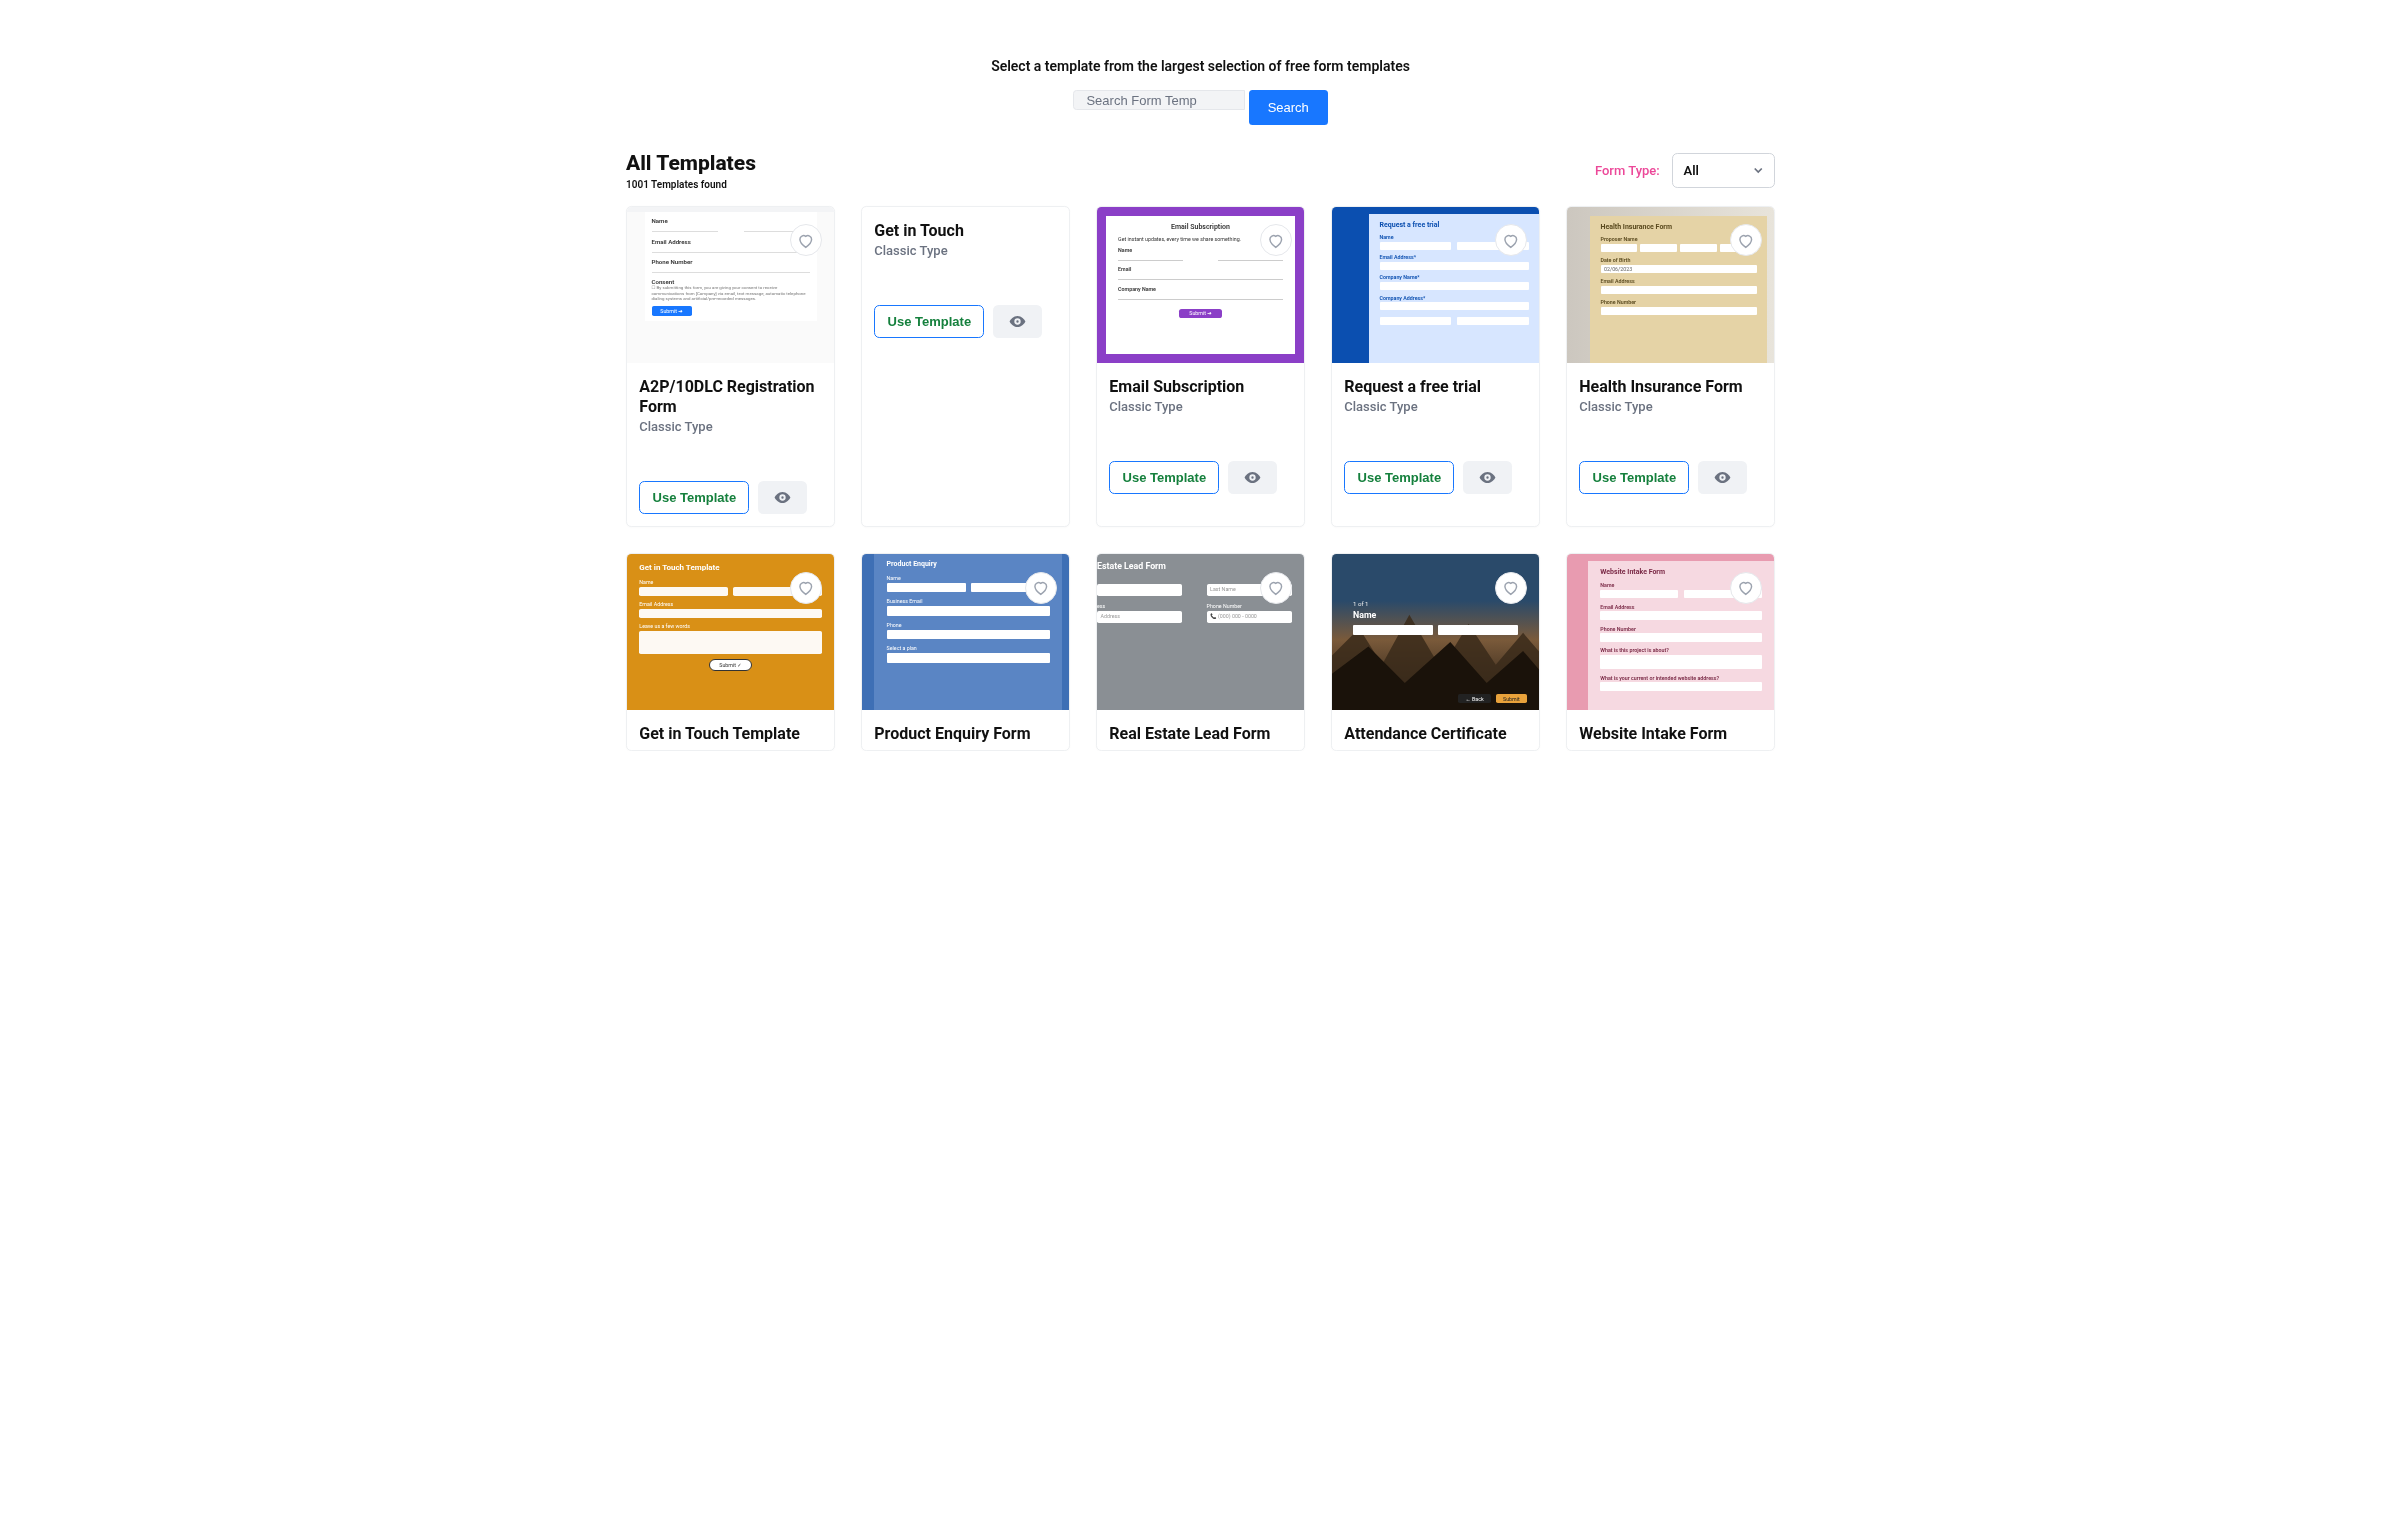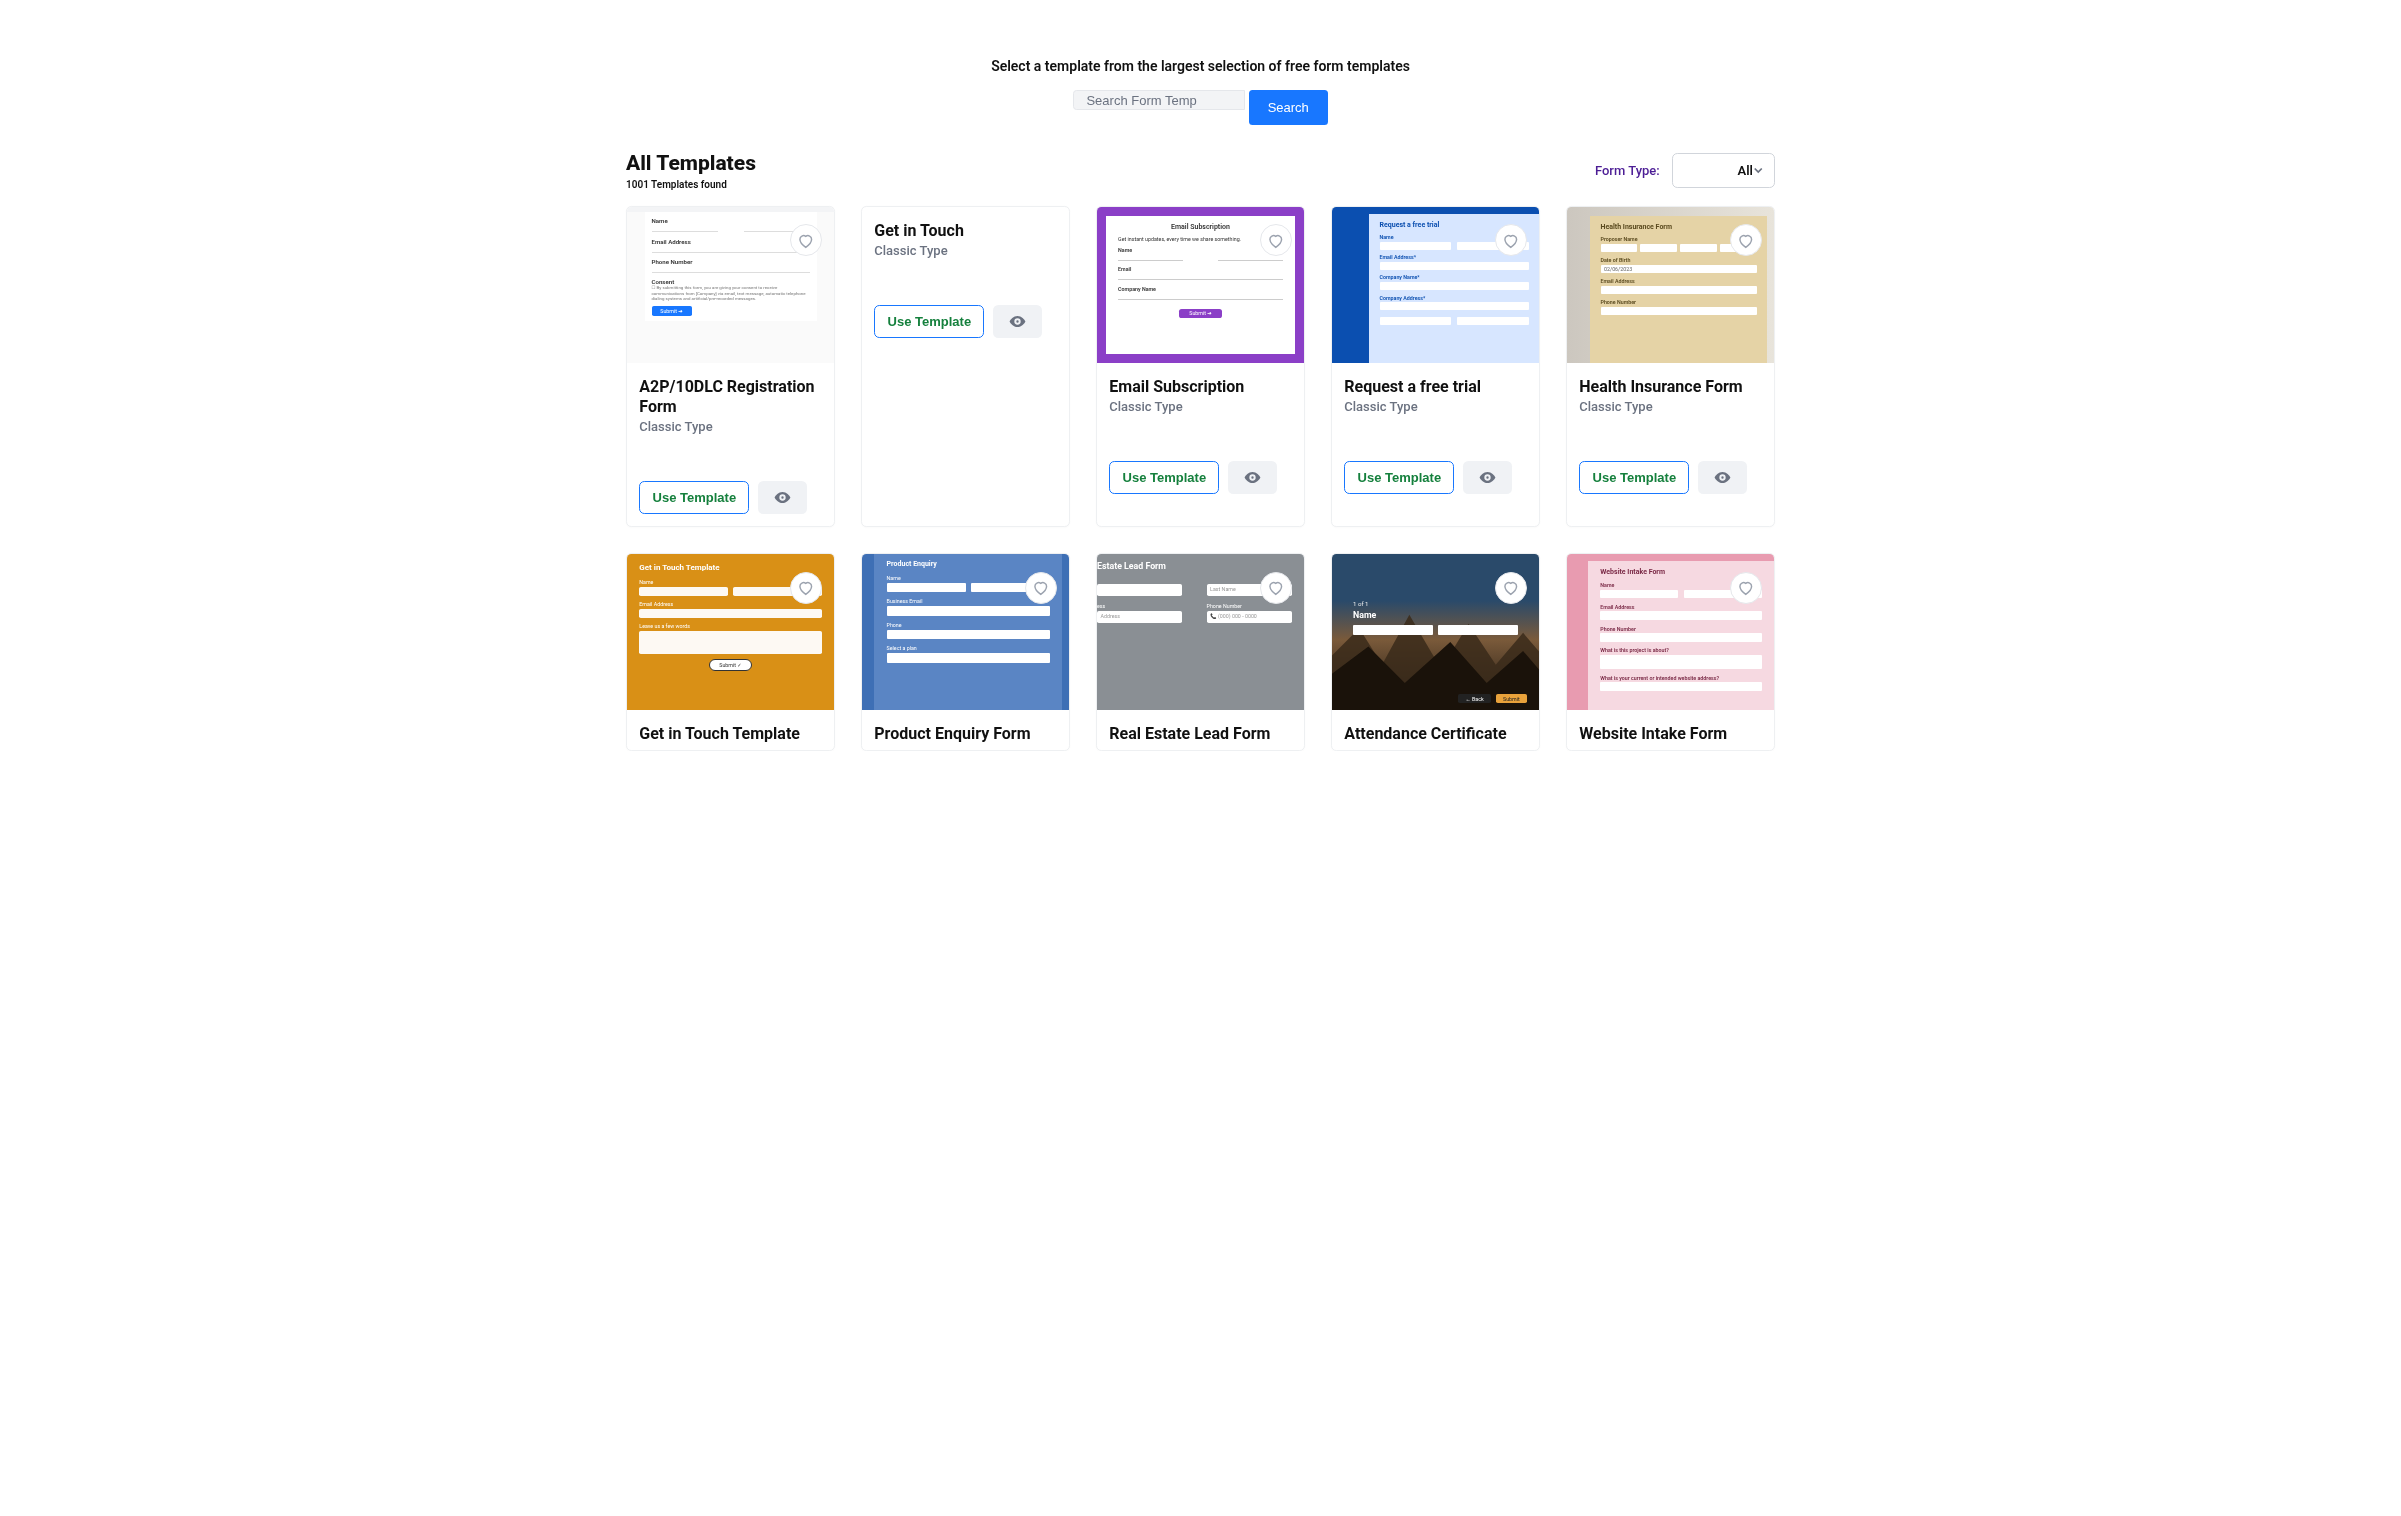--- a/index.html
+++ b/index.html
@@ -17,25 +17,25 @@
   .searchrow input::placeholder { color:#6b7280; }
   .searchrow button {
     height:35px; padding:0 19px; background:#1877ff; color:#fff; border:none;
     border-radius:3.5px; font-size:13px; font-weight:500; cursor:pointer; margin-left:3.5px;
   }
 
   .toolbar { display:flex; align-items:center; margin-top:6px; }
   .toolbar .left h2 { font-size:21px; font-weight:800; }
   .toolbar .left .count { font-size:10px; font-weight:600; margin-top:3.5px; }
   .toolbar .right { margin-left:auto; display:flex; align-items:center; gap:12.3px; }
-  .toolbar .right .lbl { font-size:13px; color:#4c1d95; font-weight:500; }
+  .toolbar .right .lbl { font-size:13px; color:#ec4899; font-weight:500; }
   .select {
     width:103px; height:35px; border:0.9px solid #d1d5db; border-radius:5.3px;
     display:flex; align-items:center; padding:0 10.5px; font-size:13px; font-weight:600;
-    background:#fff; justify-content:flex-end; cursor:pointer;
+    background:#fff; justify-content:space-between; cursor:pointer;
   }
   .select svg { width:10.5px; height:10.5px; }
 
   .grid { display:grid; grid-template-columns:repeat(5, 1fr); gap:26px; margin-top:16px; }
   .card { border:0.9px solid #eef0f2; border-radius:5.3px; overflow:hidden; background:#fff; box-shadow:0 0.9px 1.8px rgba(0,0,0,0.02); }
   .thumb { height:156px; position:relative; background:#f3f4f6; overflow:hidden; }
   .fav {
     position:absolute; top:17.5px; right:12.3px; width:32px; height:32px;
     border-radius:50%; background:#fff; border:0.9px solid #e5e7eb;
     display:flex; align-items:center; justify-content:center; cursor:pointer;

